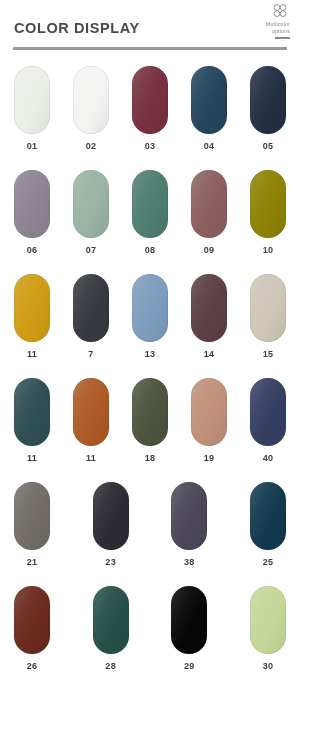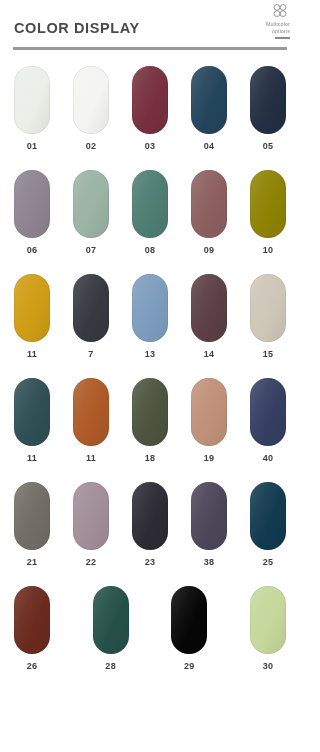--- a/index.html
+++ b/index.html
@@ -227,24 +227,20 @@
         <div class="swatch-chip" style="background: rgb(53, 63, 98);"></div>
         <div class="swatch-label">40</div>
       </div>
     </div>
     <div class="swatch-row">
       <div class="swatch-cell">
         <div class="swatch-chip" style="background: rgb(113, 109, 102);"></div>
         <div class="swatch-label">21</div>
       </div>
       <div class="swatch-cell">
-        <div class="swatch-chip" style="background: rgb(161, 142, 150);"></div>
-        <div class="swatch-label">22</div>
-      </div>
-      <div class="swatch-cell">
         <div class="swatch-chip" style="background: rgb(45, 43, 51);"></div>
         <div class="swatch-label">23</div>
       </div>
       <div class="swatch-cell">
         <div class="swatch-chip" style="background: rgb(75, 71, 89);"></div>
         <div class="swatch-label">38</div>
       </div>
       <div class="swatch-cell">
         <div class="swatch-chip" style="background: rgb(18, 58, 79);"></div>
         <div class="swatch-label">25</div>

